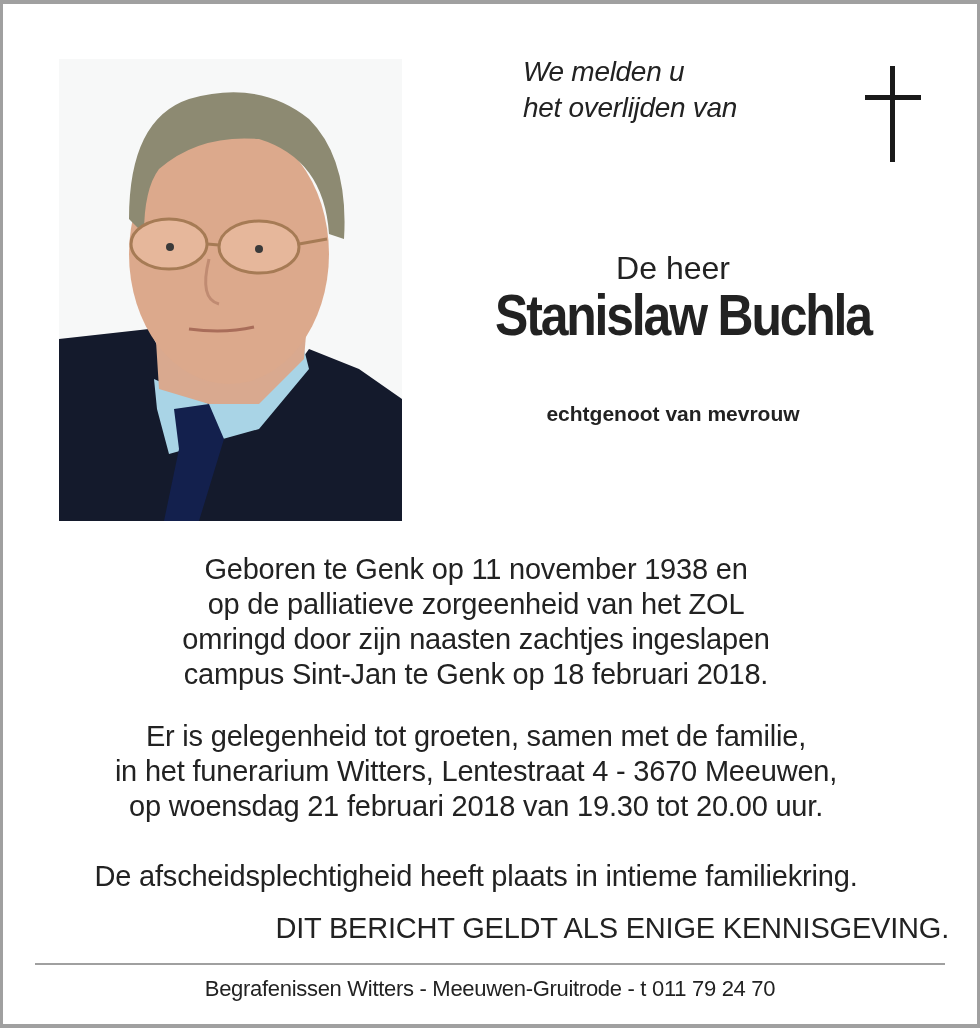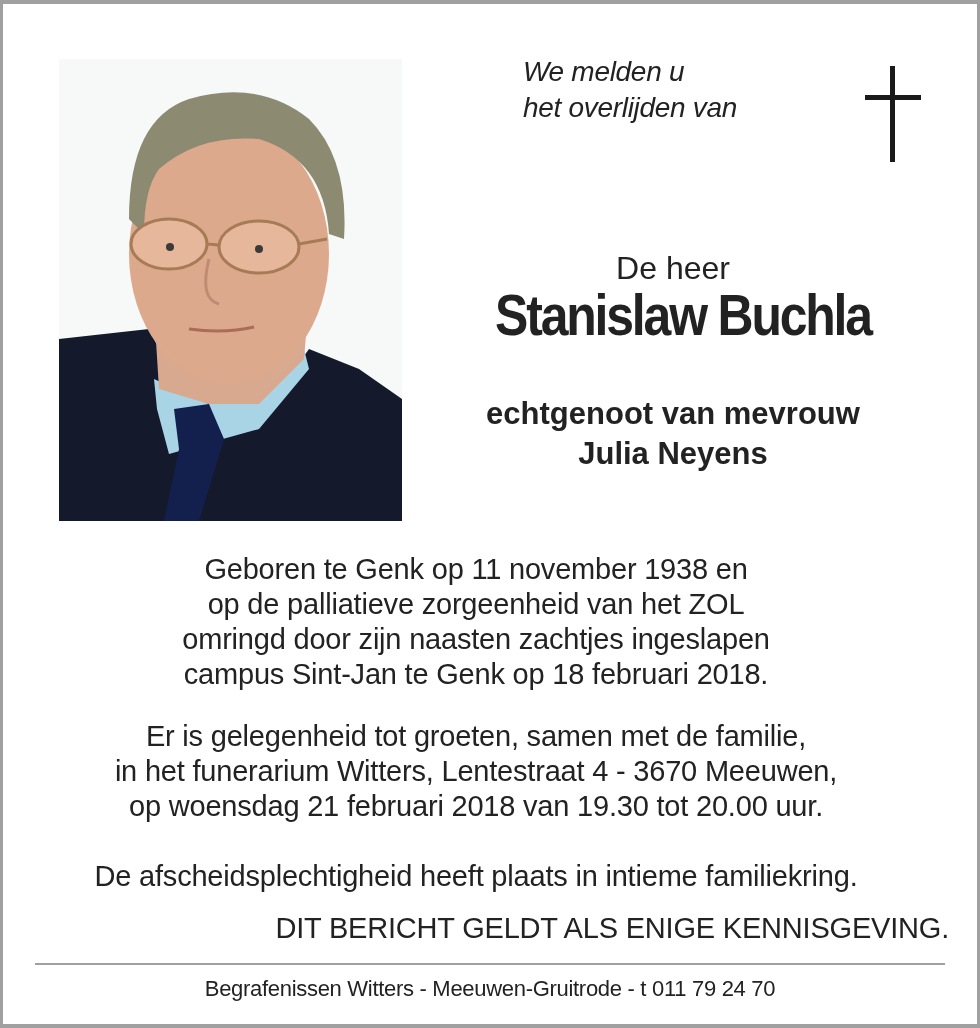--- a/index.html
+++ b/index.html
@@ -29,21 +29,21 @@
       position: absolute; left: 520px; top: 196px; width: 300px;
       text-align: center; font-size: 32px; line-height: 40px; color: #222; margin-top: 48px;
     }
     .name {
       position: absolute; left: 420px; top: 276px; width: 520px;
       text-align: center; font-size: 58px; line-height: 70px; font-weight: bold;
       color: #222; letter-spacing: -2.5px; transform: scaleX(0.86); transform-origin: center;
     }
     .spouse {
       position: absolute; left: 420px; top: 390px; width: 500px;
-      text-align: center; font-size: 31px; line-height: 40px; font-weight: bold; color: #222;
+      text-align: center; font-size: 21px; line-height: 40px; font-weight: bold; color: #222;
     }
     .para {
       position: absolute; left: 0; width: 946px; text-align: center;
       font-size: 29px; line-height: 35px; color: #222; letter-spacing: -0.2px;
     }
     .p1 { top: 548px; }
     .p2 { top: 715px; }
     .p3 { top: 855px; }
     .p4 { top: 907px; text-align: right; }
     .divider {
@@ -97,21 +97,20 @@
     <div class="v"></div>
     <div class="h"></div>
   </div>
 
   <div class="salutation">De heer</div>
 
   <div class="name">Stanislaw Buchla</div>
 
   <div class="spouse">
     <span class="line">echtgenoot van mevrouw</span>
-    <span class="line">Julia Neyens</span>
   </div>
 
   <div class="para p1">
     <span class="line">Geboren te Genk op 11 november 1938 en</span>
     <span class="line">op de palliatieve zorgeenheid van het ZOL</span>
     <span class="line">omringd door zijn naasten zachtjes ingeslapen</span>
     <span class="line">campus Sint-Jan te Genk op 18 februari 2018.</span>
   </div>
 
   <div class="para p2">

